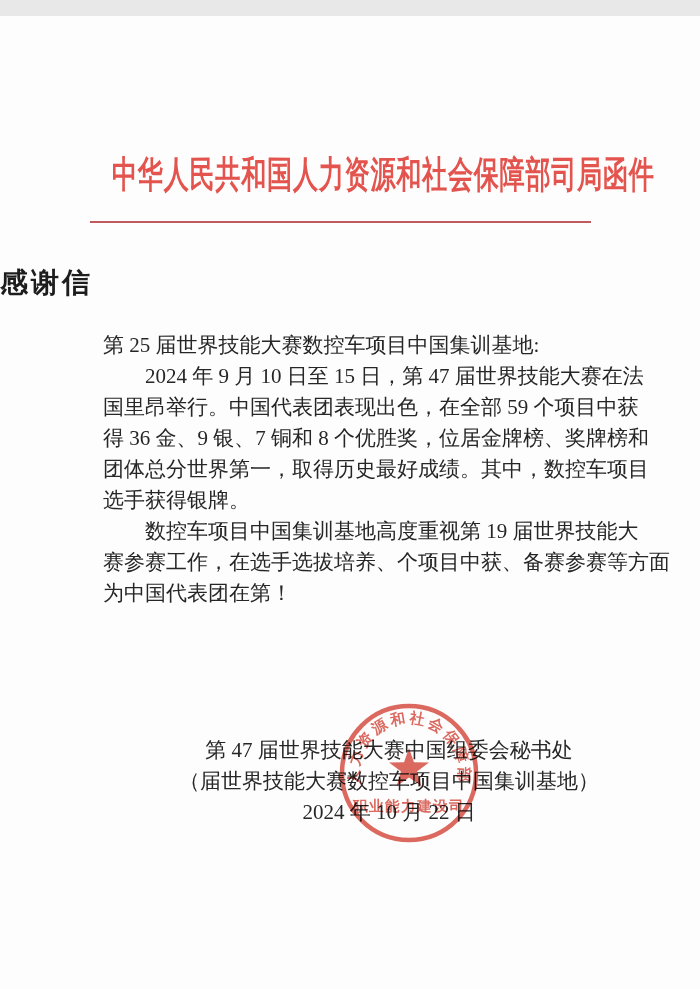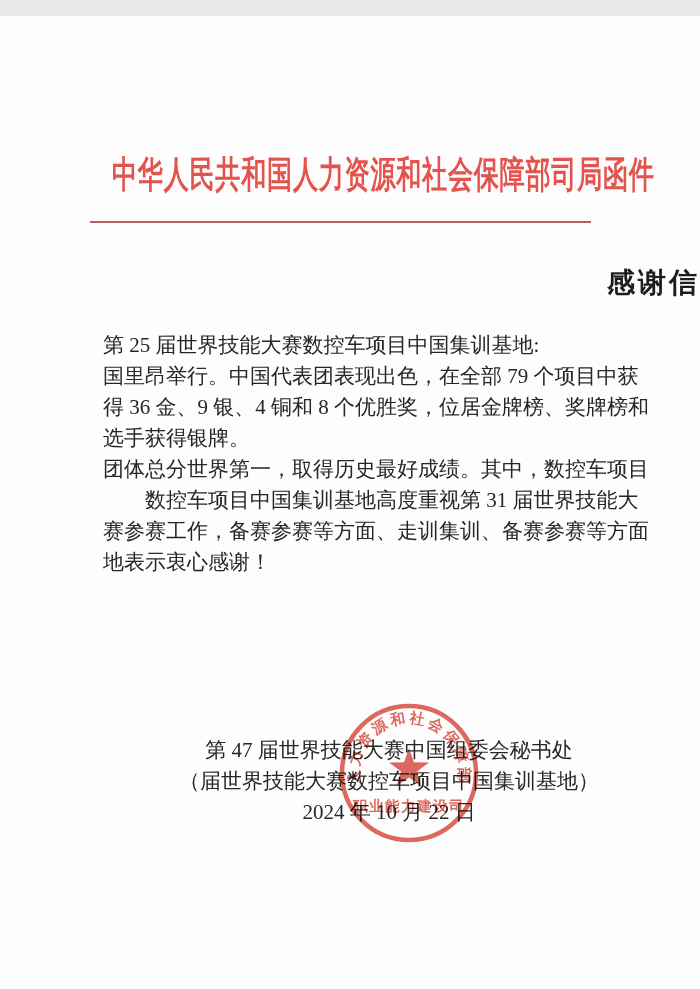--- a/index.html
+++ b/index.html
@@ -21,21 +21,21 @@
     transform-origin:50% 50%;
     letter-spacing:1px;
   }
   .rule{
     position:absolute;top:205px;left:90px;width:501px;height:2px;
     background:#c05a5c;
   }
   
   .title{
     position:absolute;top:248px;left:0;width:700px;margin:0;
-    text-align:right;
+    text-align:left;
     font-size:28px;font-weight:700;color:#1d1d1d;
     letter-spacing:3px;
   }
   
   .body{
     position:absolute;top:314px;left:103px;width:512px;
     font-size:21px;line-height:31px;color:#262626;
   }
   .body .line{white-space:nowrap;overflow:visible;}
   .body .indent{text-indent:2em;}
@@ -67,27 +67,28 @@
 <div class="page">
 
   <div class="letterhead">中华人民共和国人力资源和社会保障部司局函件</div>
 
   <div class="rule"></div>
 
   <h1 class="title">感谢信</h1>
 
   <div class="body">
     <div class="line">第 25 届世界技能大赛数控车项目中国集训基地:</div>
-    <div class="line">国里昂举行。中国代表团表现出色，在全部 79 个项目中获</div>
-    <div class="line">得 36 金、9 银、4 铜和 8 个优胜奖，位居金牌榜、奖牌榜和</div>
+    <div class="line indent">2024 年 9 月 10 日至 15 日，第 47 届世界技能大赛在法</div>
+    <div class="line">国里昂举行。中国代表团表现出色，在全部 59 个项目中获</div>
+    <div class="line">得 36 金、9 银、7 铜和 8 个优胜奖，位居金牌榜、奖牌榜和</div>
+    <div class="line">团体总分世界第一，取得历史最好成绩。其中，数控车项目</div>
     <div class="line">选手获得银牌。</div>
-    <div class="line">团体总分世界第一，取得历史最好成绩。其中，数控车项目</div>
-    <div class="line indent">数控车项目中国集训基地高度重视第 31 届世界技能大</div>
-    <div class="line">赛参赛工作，备赛参赛等方面、走训集训、备赛参赛等方面</div>
-    <div class="line">地表示衷心感谢！</div>
+    <div class="line indent">数控车项目中国集训基地高度重视第 19 届世界技能大</div>
+    <div class="line">赛参赛工作，在选手选拔培养、个项目中获、备赛参赛等方面</div>
+    <div class="line">为中国代表团在第！</div>
   </div>
 
   <div class="signature">
     <div class="line">第 47 届世界技能大赛中国组委会秘书处</div>
     <div class="line">（届世界技能大赛数控车项目中国集训基地）</div>
     <div class="line">2024 年 10 月 22 日</div>
   </div>
 
   <svg class="seal" viewBox="0 0 164 164" xmlns="http://www.w3.org/2000/svg" aria-hidden="true">
     <circle cx="82" cy="81" r="67" fill="none" stroke="#d6493d" stroke-width="4.5"></circle>

